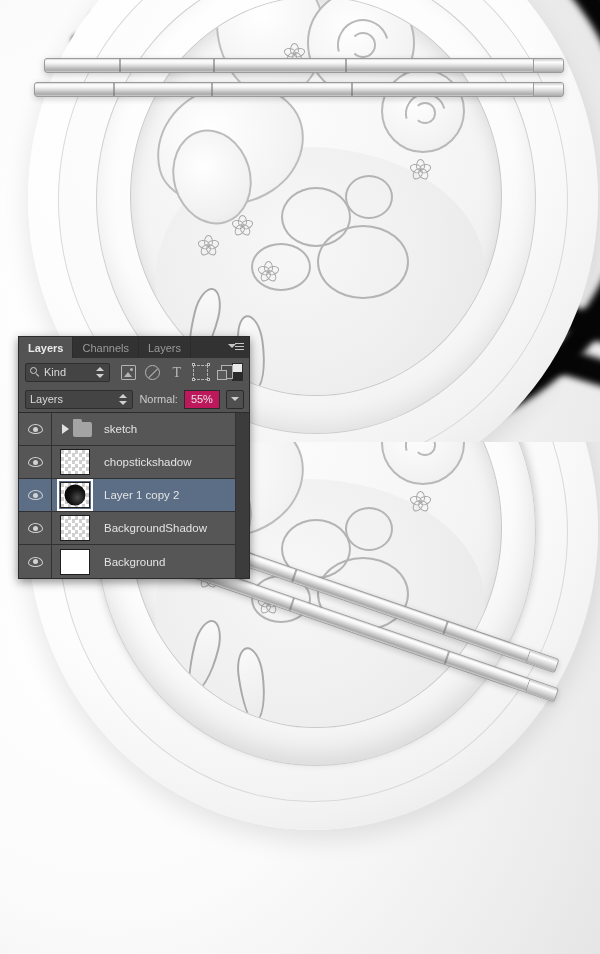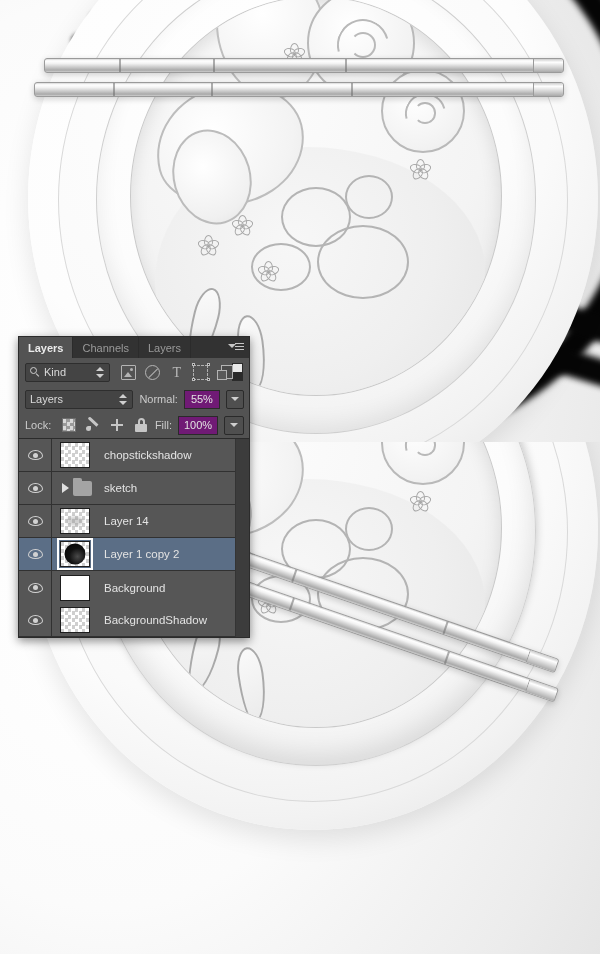--- a/index.html
+++ b/index.html
@@ -415,21 +415,21 @@
     border-radius: 2px;
     display: flex; align-items: center;
     padding: 0 4px;
     color: #dadada;
     font-size: 11px;
   }
   .blend-select .lbl { flex: 1; }
   .field-label { color: #cbcbcb; font-size: 11px; white-space: nowrap; }
   .num-field {
     width: 40px; height: 19px;
-    background: #701a75;
+    background: #be185d;
     border: 1px solid #2a2a2a;
     color: #e2e2e2;
     font-size: 11px;
     display: flex; align-items: center; justify-content: center;
   }
   .drop-btn {
     width: 20px; height: 19px;
     background: #4f4f4f;
     border: 1px solid #2a2a2a;
     border-radius: 2px;
@@ -801,107 +801,89 @@
           <div class="dn"></div>
         </div>
     </div>
     <span class="field-label">Normal:</span>
     <div class="num-field">55%</div>
     <div class="drop-btn">
         <div class="cav"></div>
       </div>
   </div>
 
-  <div class="ps-lock-row">
-    <span class="field-label">Lock:</span>
-    <div class="lock-icons">
-      <div class="lk lk-trans"></div>
-      <div class="lk lk-brush"></div>
-      <div class="lk lk-move"></div>
-      <div class="lk lk-all">
-          <div class="shackle"></div>
-          <div class="body"></div>
-        </div>
-    </div>
-    <span class="field-label" style="margin-left:auto;">Fill:</span>
-    <div class="num-field">100%</div>
-    <div class="drop-btn">
-        <div class="cav"></div>
-      </div>
-  </div>
 
   <div class="ps-layers">
     <div class="ps-scroll-gutter"></div>
 
     <div class="layer-row">
       <div class="eye-cell">
         <div class="eye-icon">
             <div class="out"></div>
             <div class="pup"></div>
           </div>
       </div>
-      <div class="thumb-cell">
-        <div class="thumb"></div>
-      </div>
-      <div class="layer-name">chopstickshadow</div>
+      <div class="folder-cell">
+        <div class="disclosure-tri"></div>
+        <div class="folder-icon"></div>
+      </div>
+      <div class="layer-name">sketch</div>
       <div class="lock-badge hidden-lock">
           <div class="padlock"></div>
         </div>
     </div>
 
     <div class="layer-row">
       <div class="eye-cell">
         <div class="eye-icon">
             <div class="out"></div>
             <div class="pup"></div>
           </div>
       </div>
-      <div class="folder-cell">
-        <div class="disclosure-tri"></div>
-        <div class="folder-icon"></div>
-      </div>
-      <div class="layer-name">sketch</div>
+      <div class="thumb-cell">
+        <div class="thumb"></div>
+      </div>
+      <div class="layer-name">chopstickshadow</div>
+      <div class="lock-badge hidden-lock">
+          <div class="padlock"></div>
+        </div>
+    </div>
+
+
+
+
+    <div class="layer-row selected">
+      <div class="eye-cell">
+        <div class="eye-icon">
+            <div class="out"></div>
+            <div class="pup"></div>
+          </div>
+      </div>
+      <div class="thumb-cell">
+        <div class="thumb selected-thumb">
+          <div class="blob" style="width:21px;height:21px;background:radial-gradient(circle at 62% 62%, #4a4a4a 0%, #111111 45%, #000000 100%);"></div>
+        </div>
+      </div>
+      <div class="layer-name">Layer 1 copy 2</div>
       <div class="lock-badge hidden-lock">
           <div class="padlock"></div>
         </div>
     </div>
 
     <div class="layer-row">
       <div class="eye-cell">
         <div class="eye-icon">
             <div class="out"></div>
             <div class="pup"></div>
           </div>
       </div>
       <div class="thumb-cell">
-        <div class="thumb">
-          <div class="blob" style="width:17px;height:9px;background:rgba(150,150,150,.45);filter:blur(1.6px);"></div>
-        </div>
-      </div>
-      <div class="layer-name">Layer 14</div>
-      <div class="lock-badge hidden-lock">
-          <div class="padlock"></div>
-        </div>
-    </div>
-
-
-
-    <div class="layer-row selected">
-      <div class="eye-cell">
-        <div class="eye-icon">
-            <div class="out"></div>
-            <div class="pup"></div>
-          </div>
-      </div>
-      <div class="thumb-cell">
-        <div class="thumb selected-thumb">
-          <div class="blob" style="width:21px;height:21px;background:radial-gradient(circle at 62% 62%, #4a4a4a 0%, #111111 45%, #000000 100%);"></div>
-        </div>
-      </div>
-      <div class="layer-name">Layer 1 copy 2</div>
+        <div class="thumb"></div>
+      </div>
+      <div class="layer-name">BackgroundShadow</div>
       <div class="lock-badge hidden-lock">
           <div class="padlock"></div>
         </div>
     </div>
 
     <div class="layer-row" style="border-bottom:none;">
       <div class="eye-cell">
         <div class="eye-icon">
             <div class="out"></div>
             <div class="pup"></div>
@@ -909,30 +891,14 @@
       </div>
       <div class="thumb-cell">
         <div class="thumb solid-white"></div>
       </div>
       <div class="layer-name">Background</div>
       <div class="lock-badge hidden-lock">
           <div class="padlock"></div>
         </div>
     </div>
 
-    <div class="layer-row">
-      <div class="eye-cell">
-        <div class="eye-icon">
-            <div class="out"></div>
-            <div class="pup"></div>
-          </div>
-      </div>
-      <div class="thumb-cell">
-        <div class="thumb"></div>
-      </div>
-      <div class="layer-name">BackgroundShadow</div>
-      <div class="lock-badge hidden-lock">
-          <div class="padlock"></div>
-        </div>
-    </div>
-
   </div>
 </div>
 
 </body></html>

